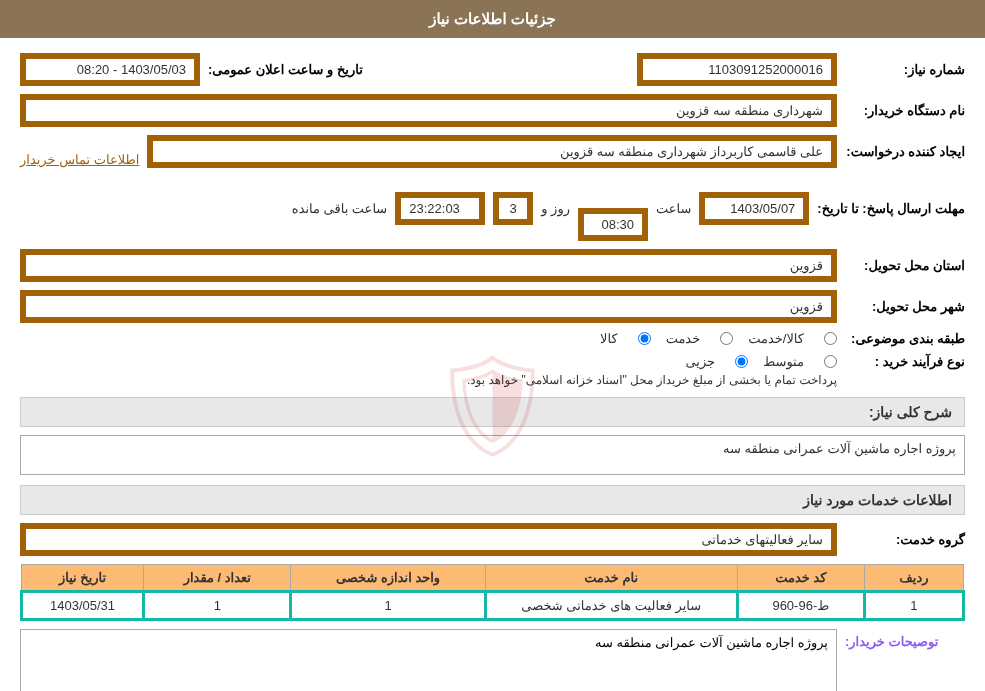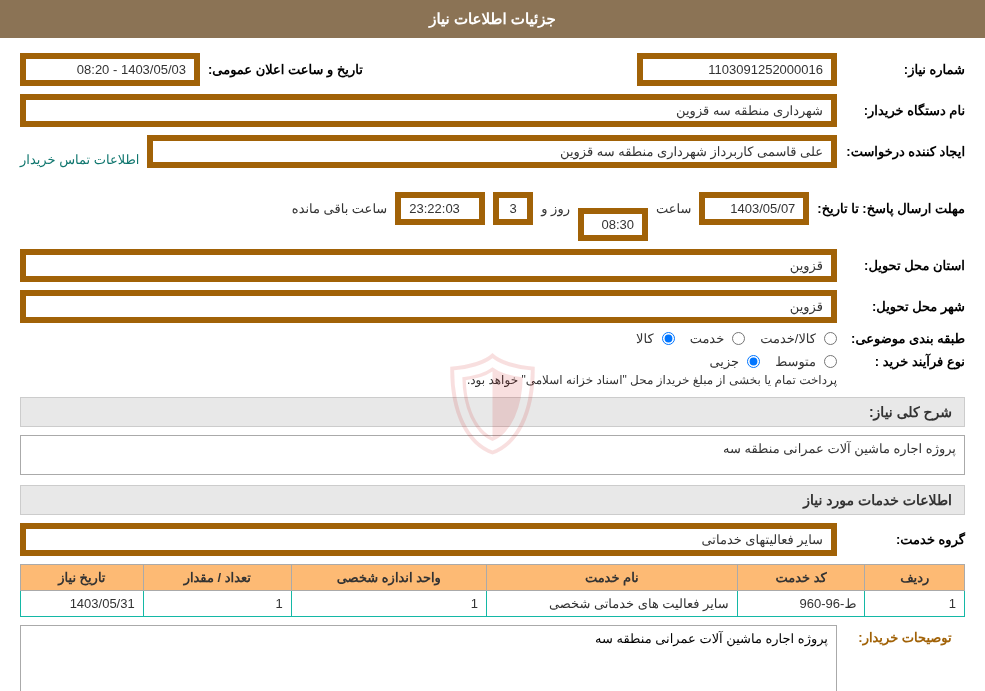--- a/index.html
+++ b/index.html
@@ -46,33 +46,34 @@
       padding: 3px 8px;
       min-height: 22px;
       font-size: 13px;
       direction: rtl;
     }
     .field-wide {
       flex: 1;
       min-width: 200px;
     }
     .link-blue {
-      color: #0f766e;
+      color: #a16207;
+      text-decoration: underline;
       cursor: pointer;
       margin-top: 16px;
     }
     .radio-group {
       display: flex;
       gap: 15px;
       align-items: center;
     }
     .radio-item {
       display: flex;
       align-items: center;
-      gap: 8px;
+      gap: 20px;
     }
     .section-title {
       background: #e8e8e8;
       border: 1px solid #ccc;
       padding: 6px 12px;
       font-weight: bold;
       font-size: 14px;
       margin: 10px 0 8px 0;
       text-align: right;
     }
@@ -82,47 +83,47 @@
       margin: 8px 0;
     }
     .table-container th {
       background: #fdba74;
       border: 1px solid #aaa;
       padding: 5px 24px;
       text-align: center;
       font-weight: bold;
     }
     .table-container td {
-      border: 1px solid #14b8a6;
+      border: 3px solid #14b8a6;
       padding: 5px 8px;
-      text-align: right;
+      text-align: center;
     }
     .textarea-field {
       width: 100%;
       border: 1px solid #aaa;
       min-height: 70px;
       padding: 5px 8px;
       font-size: 13px;
       font-family: Tahoma, Arial, sans-serif;
       direction: rtl;
       resize: none;
       background: #fff;
     }
     .description-section {
       display: flex;
       align-items: flex-start;
       gap: 8px;
       margin-bottom: 10px;
     }
     .description-label {
-      color: #a16207;
+      color: #8b5cf6;
       font-weight: bold;
       white-space: nowrap;
       min-width: 120px;
-      text-align: center;
+      text-align: left;
       padding-top: 5px;
     }
     .bottom-buttons {
       display: flex;
       justify-content: center;
       gap: 15px;
       margin: 15px 0;
     }
     .btn {
       padding: 5px 25px;

